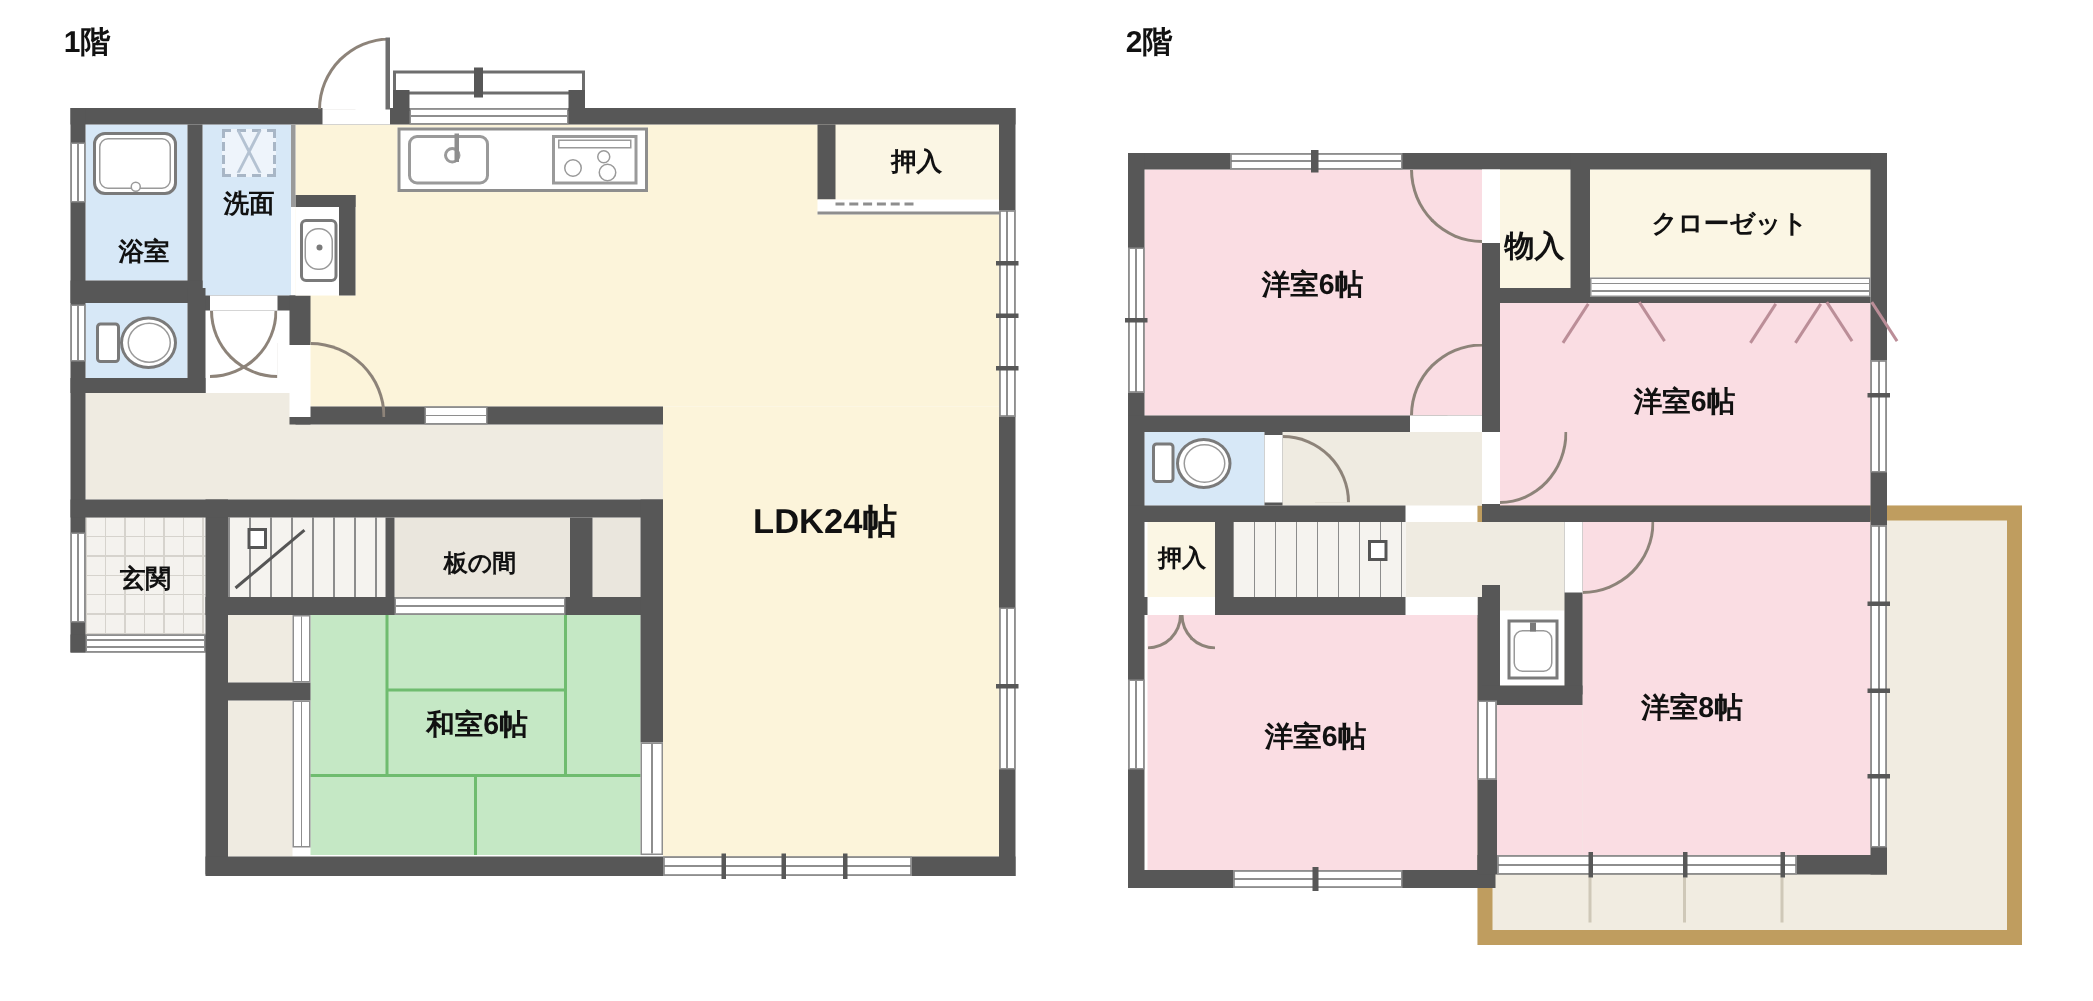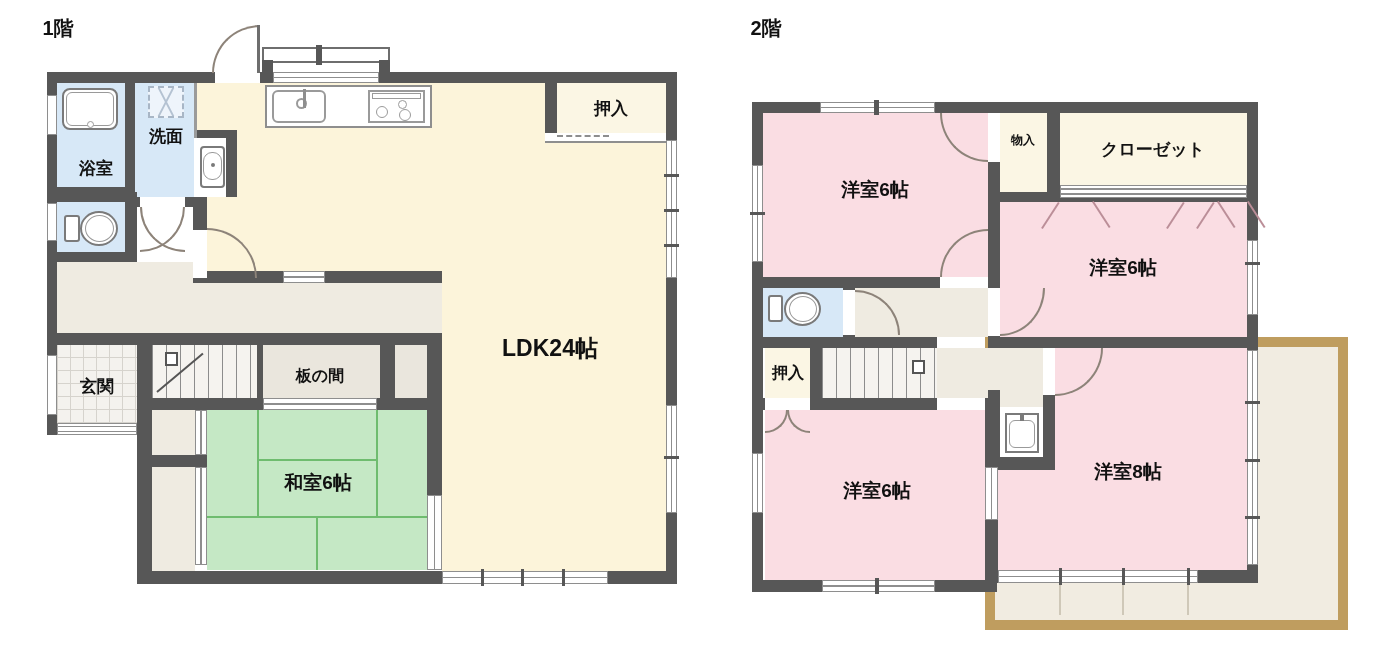--- a/index.html
+++ b/index.html
@@ -250,20 +250,20 @@
   <div class="abs" style="left:912px;top:360px;width:13px;height:14px;box-sizing:border-box;border:2px solid #555;background:#fff;"></div>
 
   <div class="fixture" style="left:768px;top:295px;width:15px;height:27px;border-radius:3px;"></div>
   <div class="fixture" style="left:784px;top:292px;width:37px;height:34px;border-radius:50%;"></div>
   <div class="fixIn" style="left:789px;top:296px;width:28px;height:26px;border-radius:50%;"></div>
   <div class="fixture" style="left:1005px;top:413px;width:34px;height:40px;border-width:2px;"></div>
   <div class="fixIn" style="left:1009px;top:420px;width:26px;height:28px;border-radius:6px;"></div>
   <div class="abs" style="left:1020px;top:415px;width:4px;height:6px;background:#7a7a7a;"></div>
 
   <div class="lbl" style="left:875px;top:190px;font-size:19px;">洋室6帖</div>
-  <div class="lbl" style="left:1023px;top:140px;font-size:12px;">物入</div>
+  <div class="lbl" style="left:1023px;top:164px;font-size:20px;">物入</div>
   <div class="lbl" style="left:1153px;top:149px;font-size:17px;">クローゼット</div>
   <div class="lbl" style="left:1123px;top:268px;font-size:19px;">洋室6帖</div>
   <div class="lbl" style="left:788px;top:373px;font-size:16px;">押入</div>
   <div class="lbl" style="left:877px;top:491px;font-size:19px;">洋室6帖</div>
   <div class="lbl" style="left:1128px;top:472px;font-size:19px;">洋室8帖</div>
 
 </div>
 
 </body></html>

